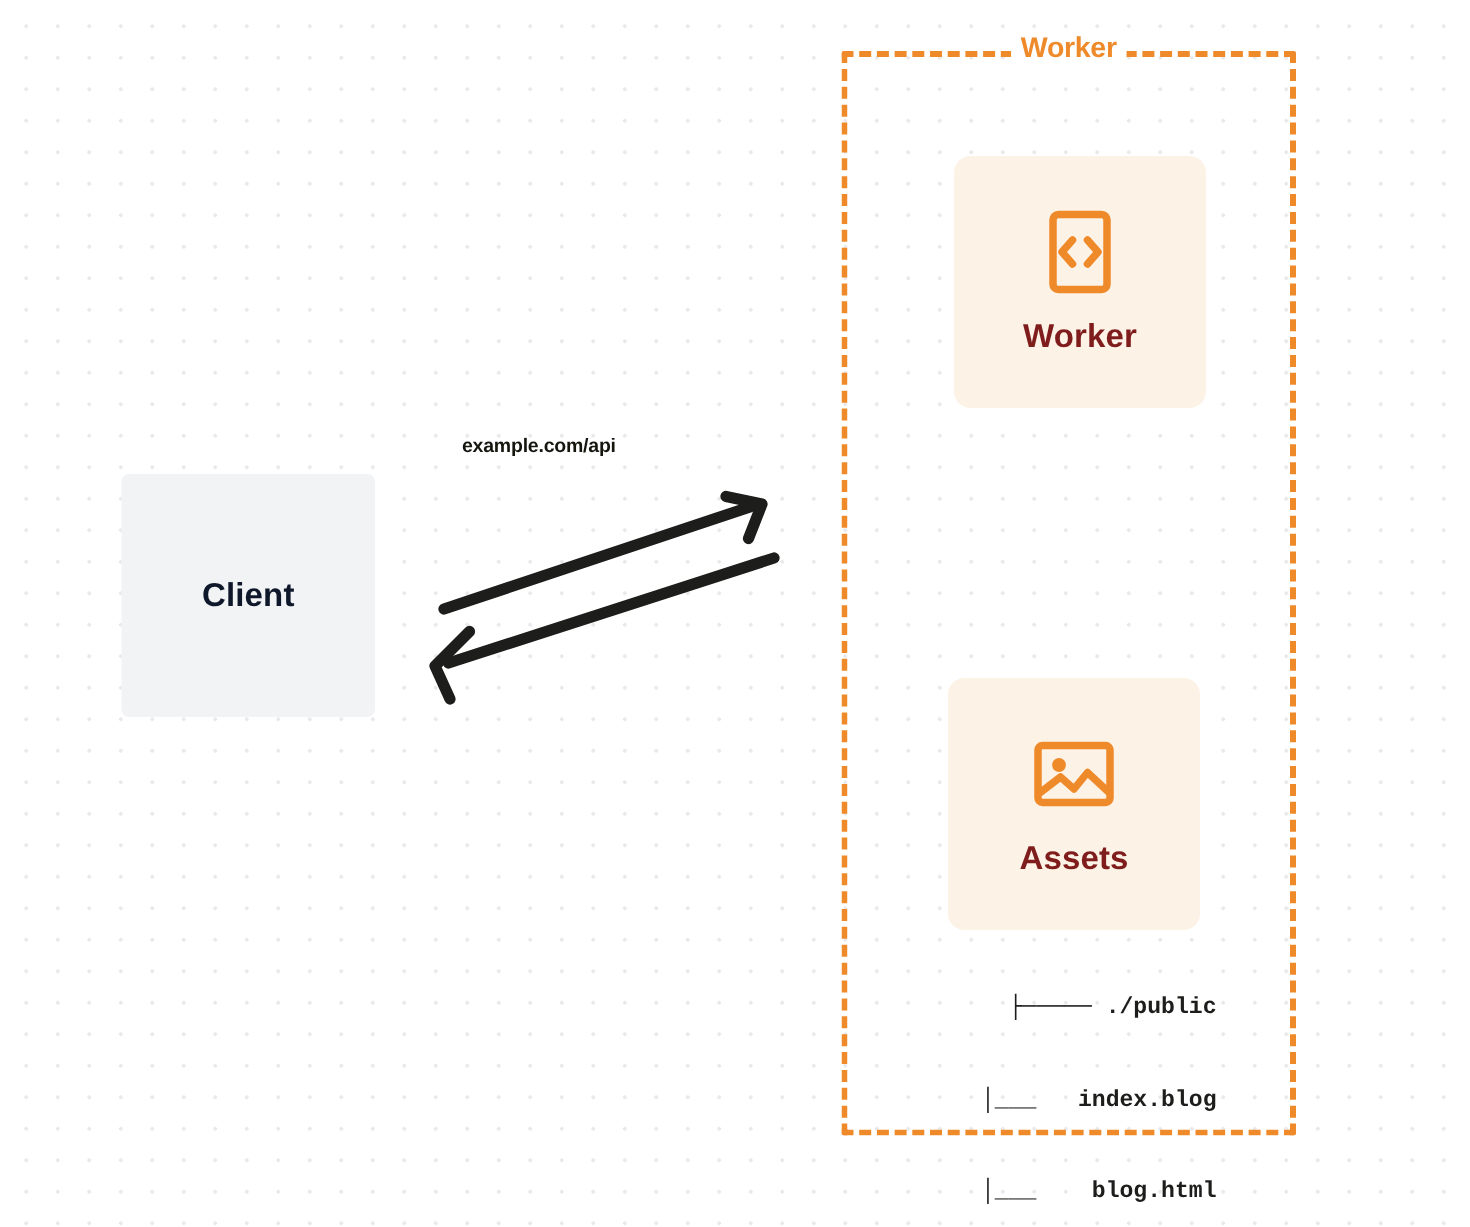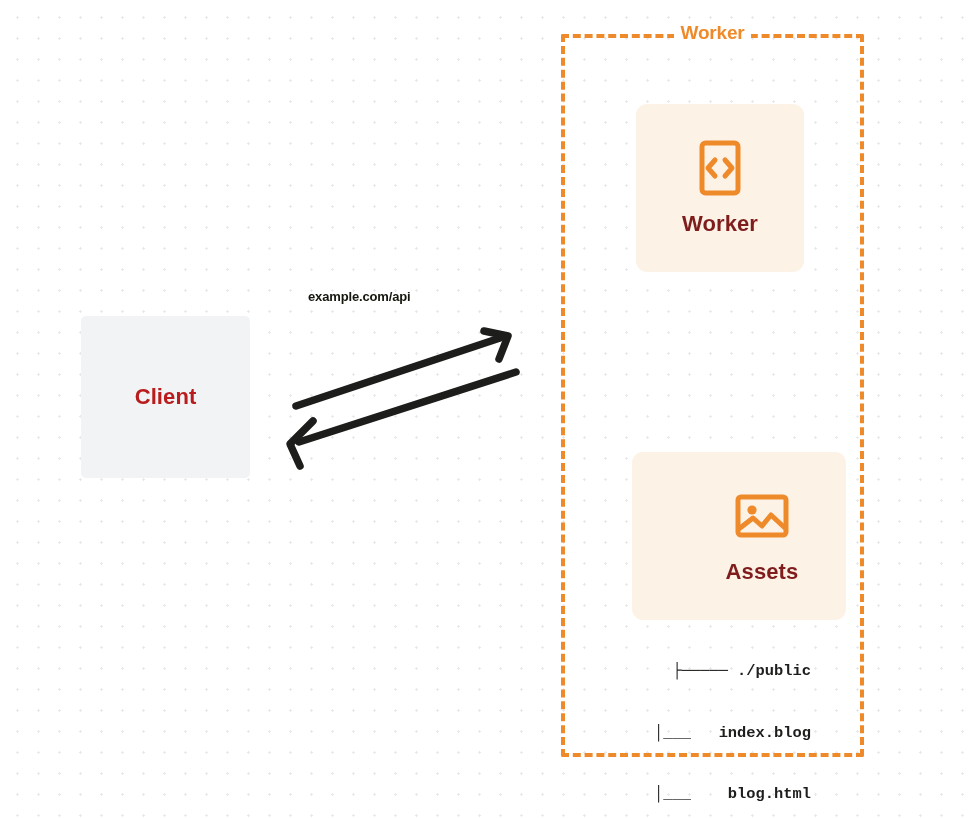--- a/index.html
+++ b/index.html
@@ -35,21 +35,21 @@
     height: 162px;
     background: #f2f3f5;
     border-radius: 5px;
     display: flex;
     align-items: center;
     justify-content: center;
   }
   #client-node .node-title {
     font-size: 22px;
     font-weight: 700;
-    color: #b91c1c;
+    color: #0f172a;
     letter-spacing: 0.1px;
   }
 
   
   #arrow-layer {
     position: absolute;
     left: 0;
     top: 0;
     width: 980px;
     height: 818px;
@@ -97,21 +97,21 @@
     width: 168px;
     height: 168px;
     background: #fdf2e6;
     border-radius: 11px;
     display: flex;
     flex-direction: column;
     align-items: center;
     justify-content: center;
   }
   #worker-node { left: 71px; top: 66px; }
-  #assets-node { left: 67px; top: 414px; padding-left: 46px; }
+  #assets-node { left: 67px; top: 414px; }
 
   .service-icon {
     width: 58px;
     height: 58px;
     display: block;
     margin-bottom: 14px;
   }
   .service-title {
     font-size: 22px;
     font-weight: 700;

